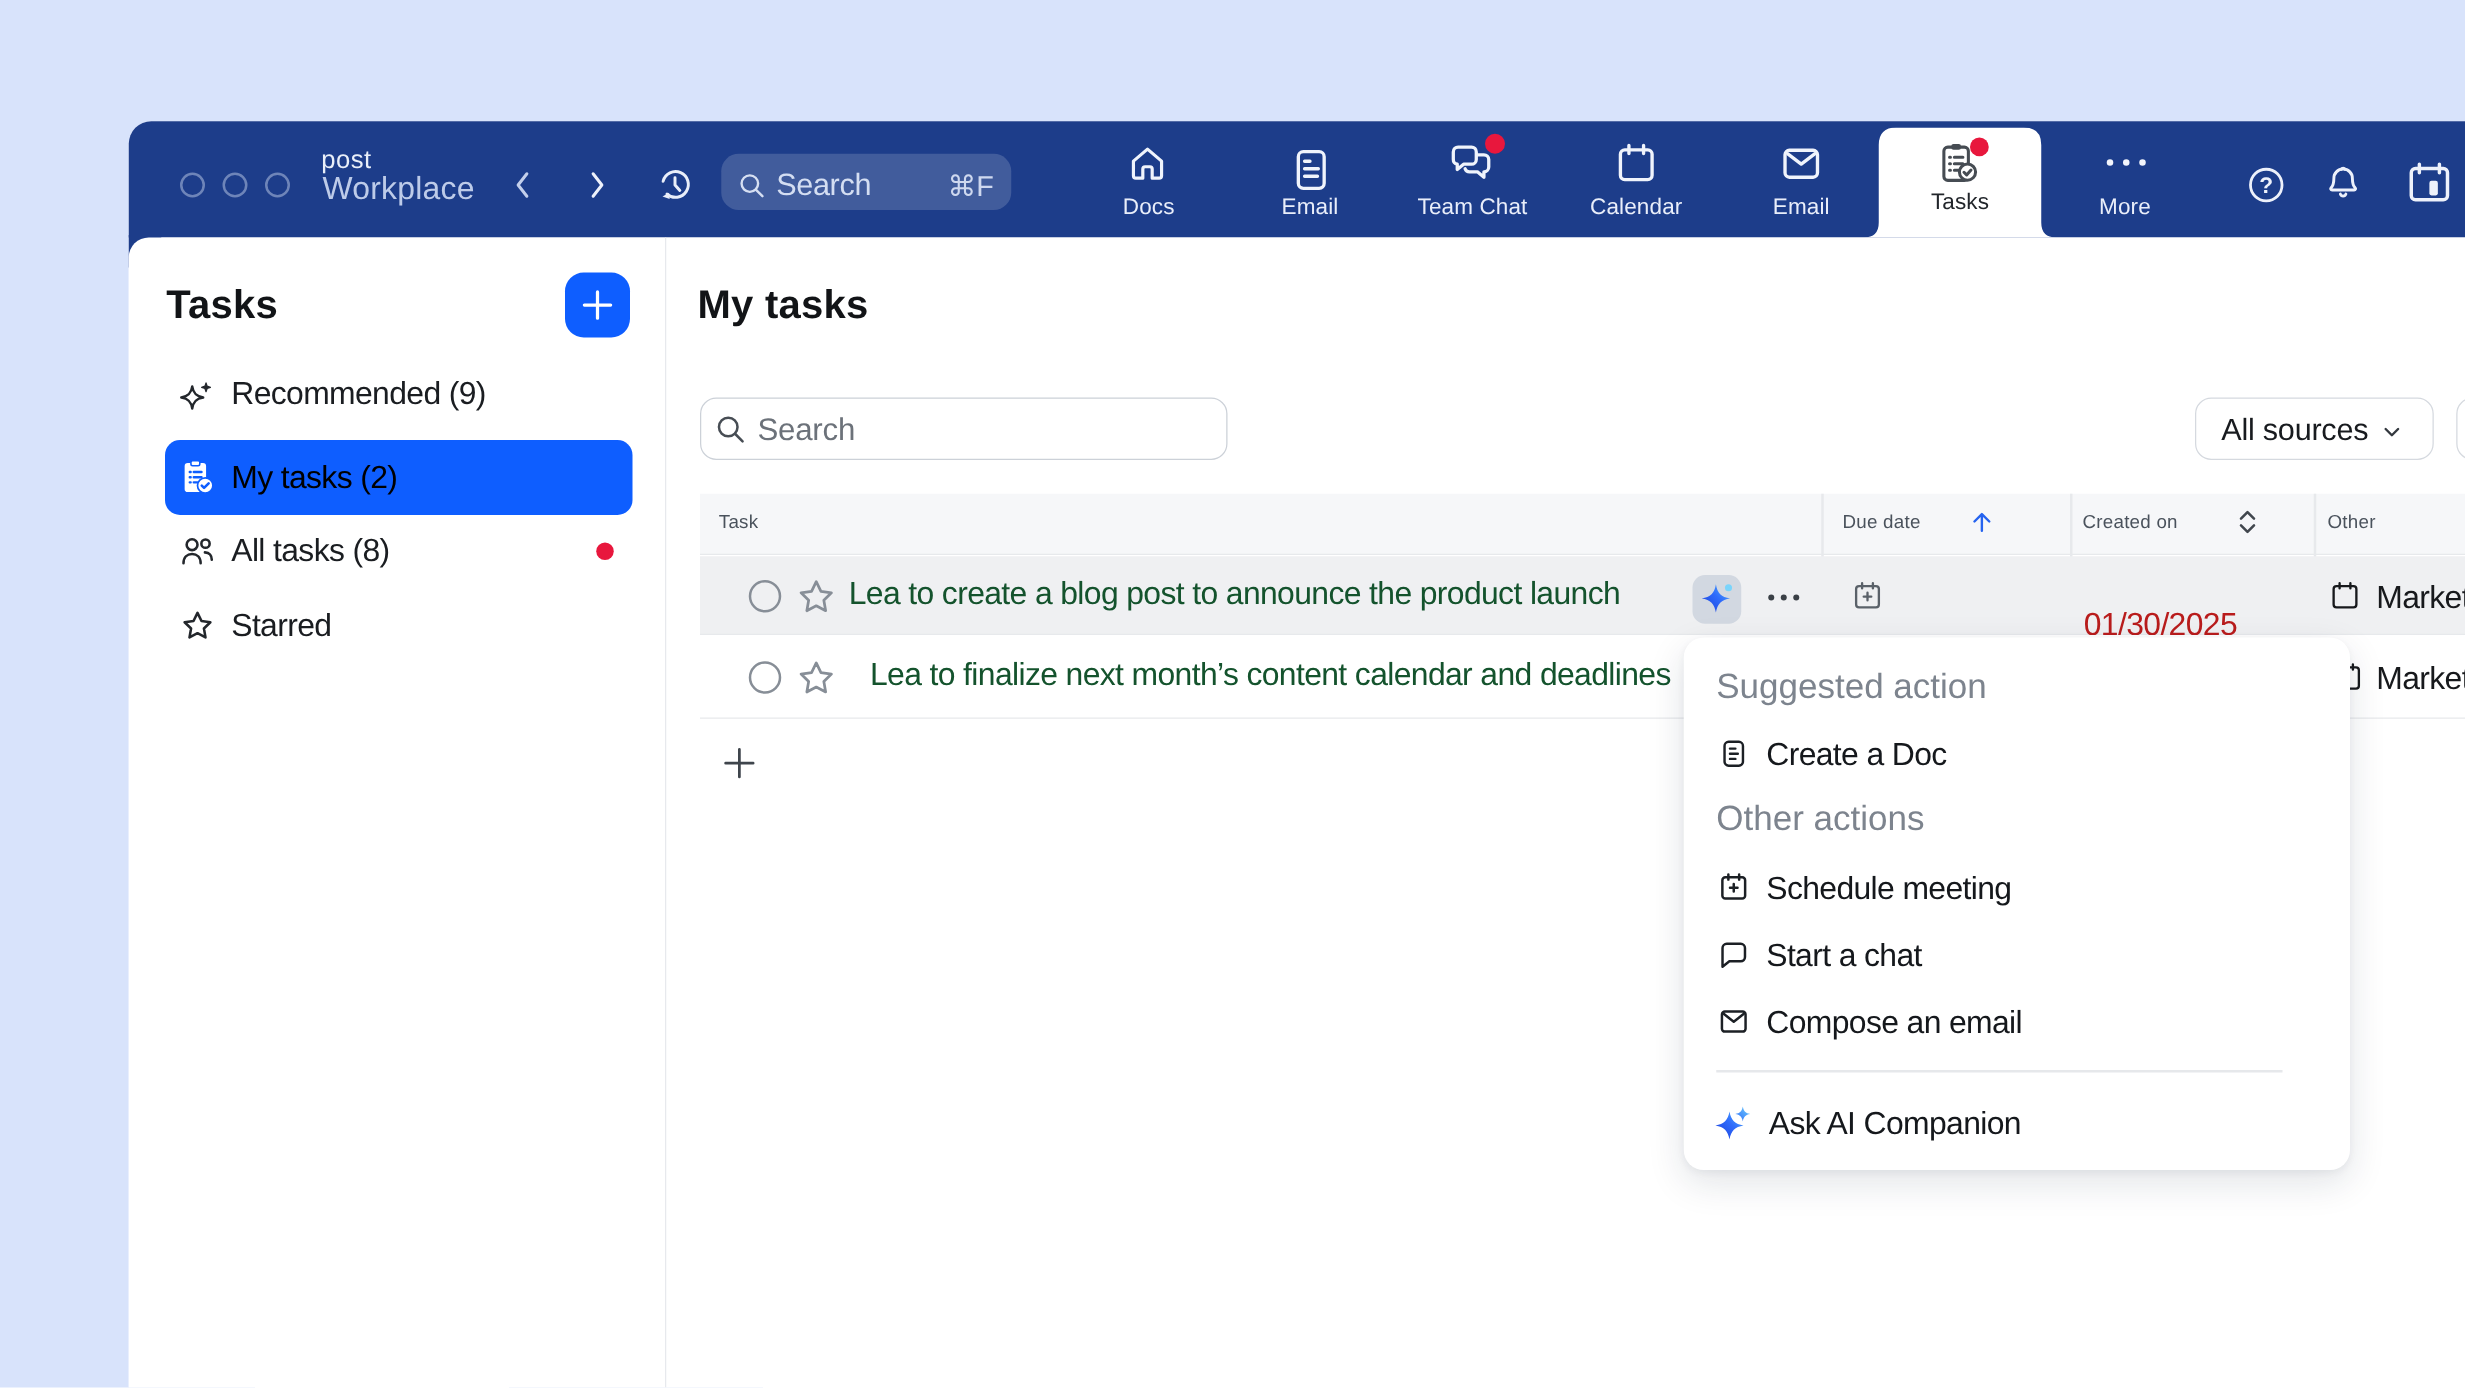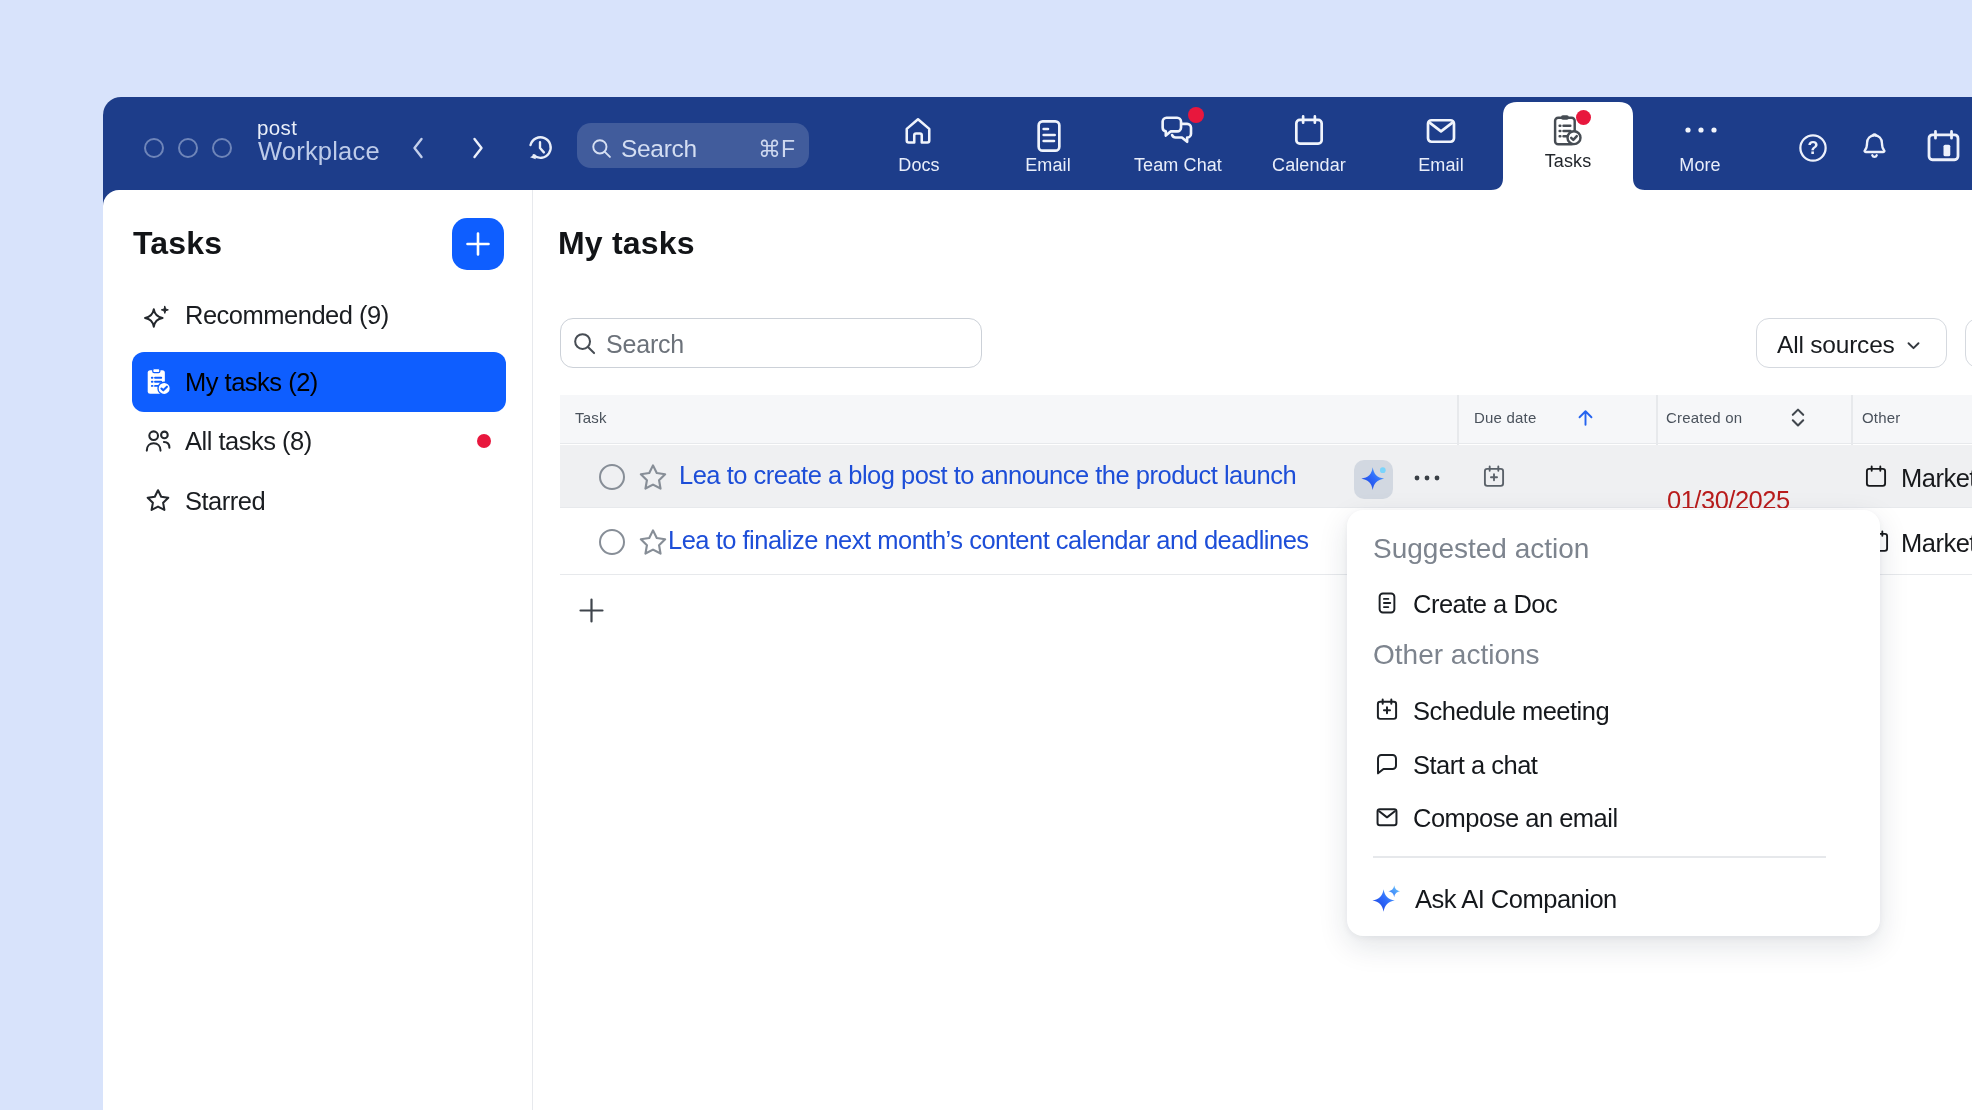--- a/index.html
+++ b/index.html
@@ -7,21 +7,21 @@
 body{background:#d8e3fb;font-family:"Liberation Sans",sans-serif;position:relative}
 .abs{position:absolute}
 .win{position:absolute;left:103px;top:97px;width:1869px;height:1013px;background:#fff;border-radius:18px 0 0 0}
 .nav{position:absolute;left:103px;top:97px;width:1869px;height:93px;background:#1d3d8a;border-radius:18px 0 0 0}
 .navlbl{position:absolute;color:#e9eefa;font-size:18px;line-height:20px;text-align:center;width:120px;letter-spacing:.1px}
 .tl{position:absolute;width:20px;height:20px;border:2.2px solid rgba(225,234,250,.42);border-radius:50%}
 .srch{position:absolute;left:577px;top:123px;width:232px;height:45px;border-radius:14px;background:rgba(255,255,255,.16)}
 .sideitem{position:absolute;left:185px;font-size:25.5px;color:#1a1d21;line-height:30px;letter-spacing:-.5px}
 h1{font-size:32px;font-weight:700;color:#121417;letter-spacing:.2px}
 .hdrlbl{position:absolute;font-size:15px;color:#4a525c;line-height:24px;letter-spacing:.2px}
-.rowtxt{position:absolute;font-size:25.5px;color:#1d4ed8;line-height:30px;letter-spacing:-.5px}
+.rowtxt{position:absolute;font-size:25.5px;color:#14532d;line-height:30px;letter-spacing:-.5px}
 .popitem{position:absolute;left:66px;font-size:25.5px;color:#15181c;line-height:30px;letter-spacing:-.5px}
 .popsec{position:absolute;left:26px;font-size:28px;color:#7d848e;line-height:26px}
 .vline{position:absolute;width:1.5px;background:#e7e9ec}
 </style>
 </head>
 <body>
 <div class="win"></div>
 <div class="nav"></div>
 <div class="abs" style="left:103px;top:188px;width:26px;height:26px;background:#1d3d8a"></div>
 <div class="abs" style="left:103px;top:190px;width:1869px;height:920px;background:#fff;border-radius:16px 0 0 0"></div>
@@ -203,21 +203,21 @@
     <rect x="4.2" y="5" width="15.6" height="14.6" rx="2"></rect>
     <path d="M8.3 3 V6.6 M15.7 3 V6.6"></path>
   </svg>
 <div class="rowtxt" style="left:1901px;top:463px;color:#17191c">Marketing</div>
 
 <div class="abs" style="left:560px;top:507.5px;width:1412px;height:67px;background:#fff;border-bottom:1.5px solid #e7e9ec"></div>
 <div class="abs" style="left:599px;top:529px;width:26px;height:26px;border-radius:50%;border:2px solid #878e97"></div>
 <svg class="abs" style="left:636px;top:526px" width="34" height="34" viewBox="0 0 28 28" fill="none" stroke="#878e97" stroke-width="1.8" stroke-linejoin="round">
     <path d="M14 3.6 L17.1 9.9 L24 10.9 L19 15.8 L20.2 22.7 L14 19.45 L7.8 22.7 L9 15.8 L4 10.9 L10.9 9.9 Z"></path>
   </svg>
-<div class="rowtxt" style="left:668px;top:525px">Lea to finalize next month’s content calendar and deadlines</div>
+<div class="rowtxt" style="left:696px;top:525px">Lea to finalize next month’s content calendar and deadlines</div>
 <svg class="abs" style="left:1864px;top:528px" width="28" height="28" viewBox="0 0 24 24" fill="none" stroke="#17191c" stroke-width="1.6" stroke-linecap="round" stroke-linejoin="round">
     <rect x="4.2" y="5" width="15.6" height="14.6" rx="2"></rect>
     <path d="M8.3 3 V6.6 M15.7 3 V6.6"></path>
   </svg>
 <div class="rowtxt" style="left:1901px;top:528px;color:#17191c">Marketing</div>
 <svg class="abs" style="left:578px;top:597px" width="27" height="27" viewBox="0 0 27 27" fill="none" stroke="#3f454c" stroke-width="2.2" stroke-linecap="round">
     <path d="M13.5 2.5 V24.5 M2.5 13.5 H24.5"></path>
   </svg>
 
 <div class="abs" style="left:1347px;top:510px;width:533px;height:426px;background:#fff;border-radius:16px;box-shadow:0 10px 30px rgba(20,30,55,.12),0 2px 6px rgba(20,30,55,.05)"></div>

